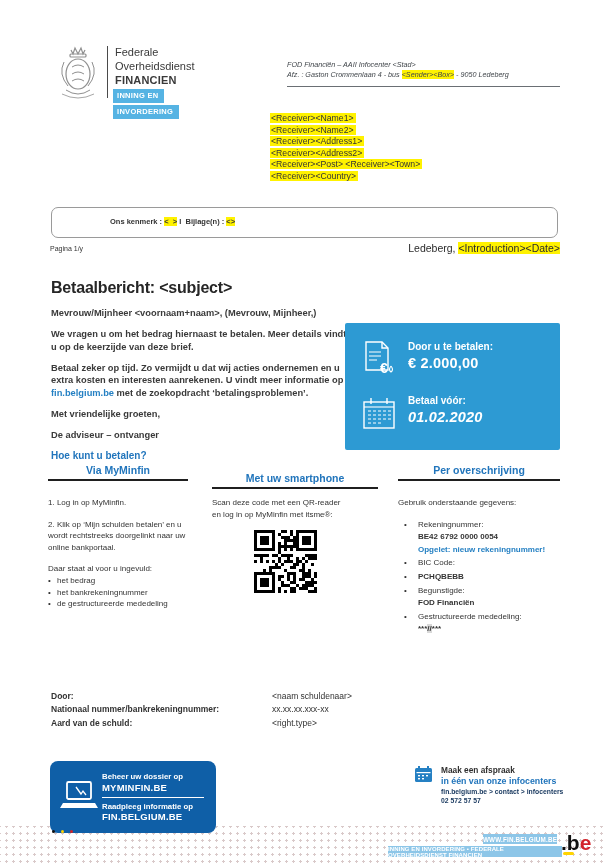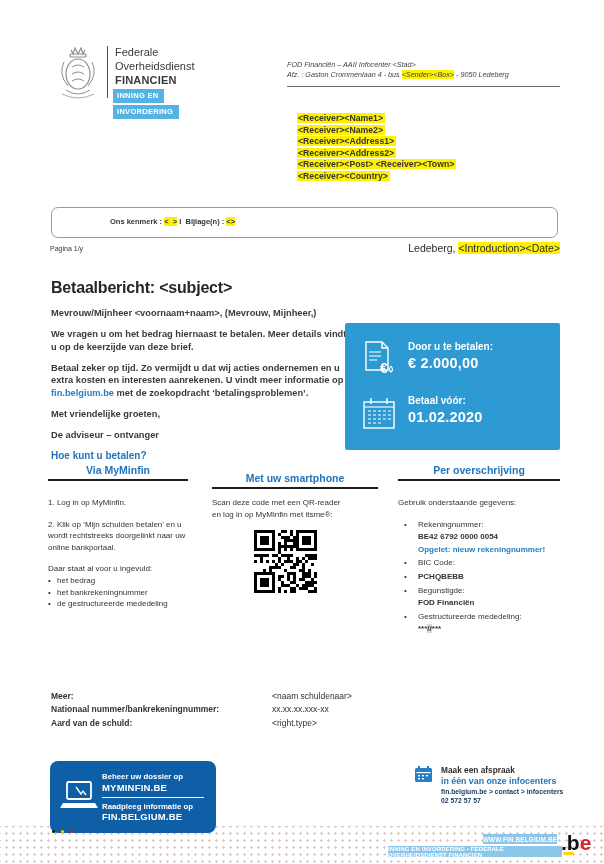--- a/index.html
+++ b/index.html
@@ -21,21 +21,21 @@
   .badge-wrap { left:113px; top:89px; line-height:10px; }
   .badge-wrap .badge { display:block; width:max-content; margin-bottom:2px; }
   .sender { left:287px; top:60px; width:273px; font-size:7.2px; font-style:italic; color:#41464b; line-height:10px; }
   .sender .hl { font-style:italic; }
   .sender-rule { left:287px; top:86px; width:273px; height:1px; background:#6a6f74; }
 
   .hl { background:#fff200; }
   .pre { white-space:pre; }
 
   
-  .receiver { left:297px; top:113px; font-size:8.7px; font-weight:bold; color:#333; line-height:11.6px; }
+  .receiver { left:270px; top:113px; font-size:8.7px; font-weight:normal; color:#333; line-height:11.6px; }
   .receiver span { background:#fff200; padding:0 2px 0 1px; }
 
   
   .refbox { left:51px; top:207px; width:507px; height:31px; border:1px solid #9a9a9a; border-radius:7px; }
   .reftext { left:110px; top:217px; font-size:7.5px; font-weight:bold; color:#333; }
 
   .pagenum { left:50px; top:245px; font-size:7px; color:#333; }
   .dateline { right:44px; top:242px; font-size:10.5px; color:#2b2b2b; white-space:nowrap; }
 
   
@@ -185,21 +185,21 @@
         <line x1="1" y1="9" x2="31" y2="9" stroke-width="1.1"></line>
         <g stroke-width="1">
           <path d="M5 13 h3 M10 13 h3 M15 13 h3 M20 13 h3 M25 13 h3"></path>
           <path d="M5 17 h3 M10 17 h3 M15 17 h3 M20 17 h3 M25 17 h3"></path>
           <path d="M5 21 h3 M10 21 h3 M15 21 h3 M20 21 h3 M25 21 h3"></path>
           <path d="M5 25 h3 M10 25 h3 M15 25 h3"></path>
         </g>
       </svg>
     </div>
     <div class="abs lbl" style="left:63px; top:72px;">Betaal vóór:</div>
-    <div class="abs val" style="left:63px; top:86px;">01.02.2020</div>
+    <div class="abs val" style="left:63px; top:86px;font-style:italic;">01.02.2020</div>
   </div>
 
   <div class="abs colhead" style="left:48px; top:464px; width:140px;">Via MyMinfin</div>
   <div class="abs colhead" style="left:212px; top:464px; width:166px;margin-top:8px;">Met uw smartphone</div>
   <div class="abs colhead" style="left:398px; top:464px; width:162px;">Per overschrijving</div>
 
   <div class="abs coltext" style="left:48px; top:497px; width:152px;">
     <p>1. Log in op MyMinfin.</p>
     <p>2. Klik op ‘Mijn schulden betalen’ en u wordt rechtstreeks doorgelinkt naar uw online bankportaal.</p>
     <div>Daar staat al voor u ingevuld:</div>
@@ -678,21 +678,21 @@
       </div>
       <div class="b-item">
         <div class="b-line">Gestructureerde mededeling:</div>
         <div class="b-line bold"><span>***</span><span class="graymid">//</span><span>***</span></div>
       </div>
     </div>
   </div>
 
   <div class="abs debt-rows">
     <div class="debt-row">
-      <div class="dl">Meer:</div>
+      <div class="dl">Door:</div>
       <div>&lt;naam schuldenaar&gt;</div>
     </div>
     <div class="debt-row">
       <div class="dl">Nationaal nummer/bankrekeningnummer:</div>
       <div>xx.xx.xx.xxx-xx</div>
     </div>
     <div class="debt-row">
       <div class="dl">Aard van de schuld:</div>
       <div>&lt;right.type&gt;</div>
     </div>

